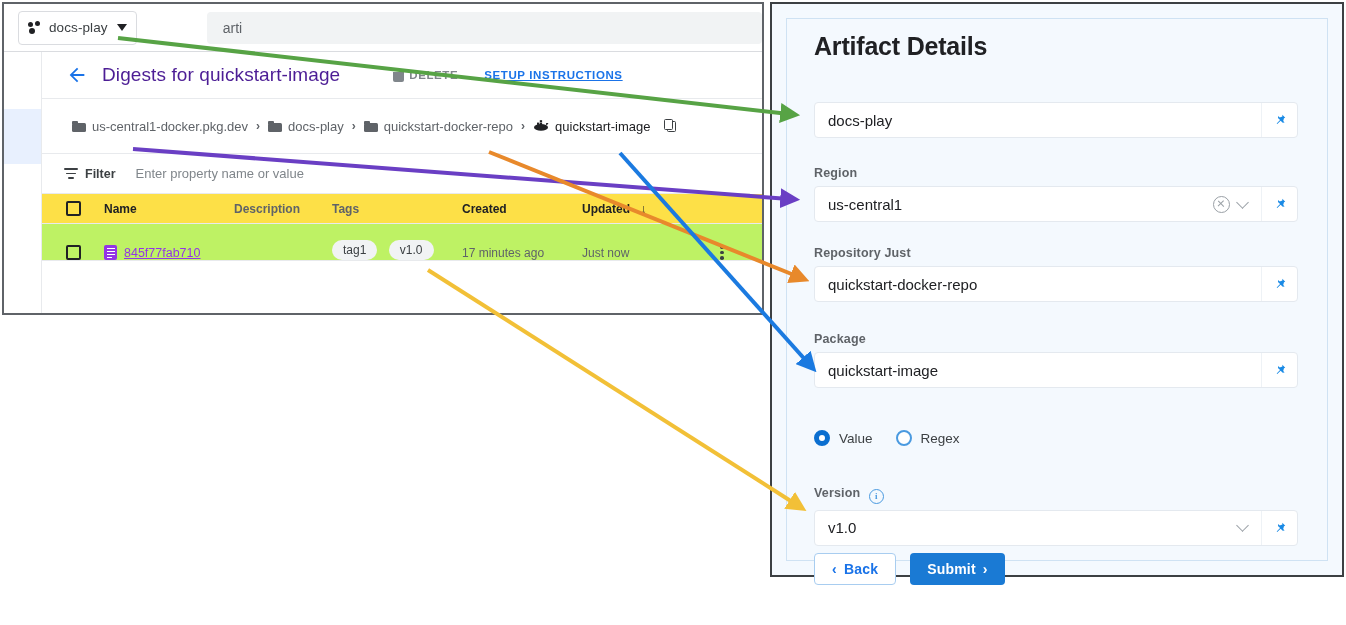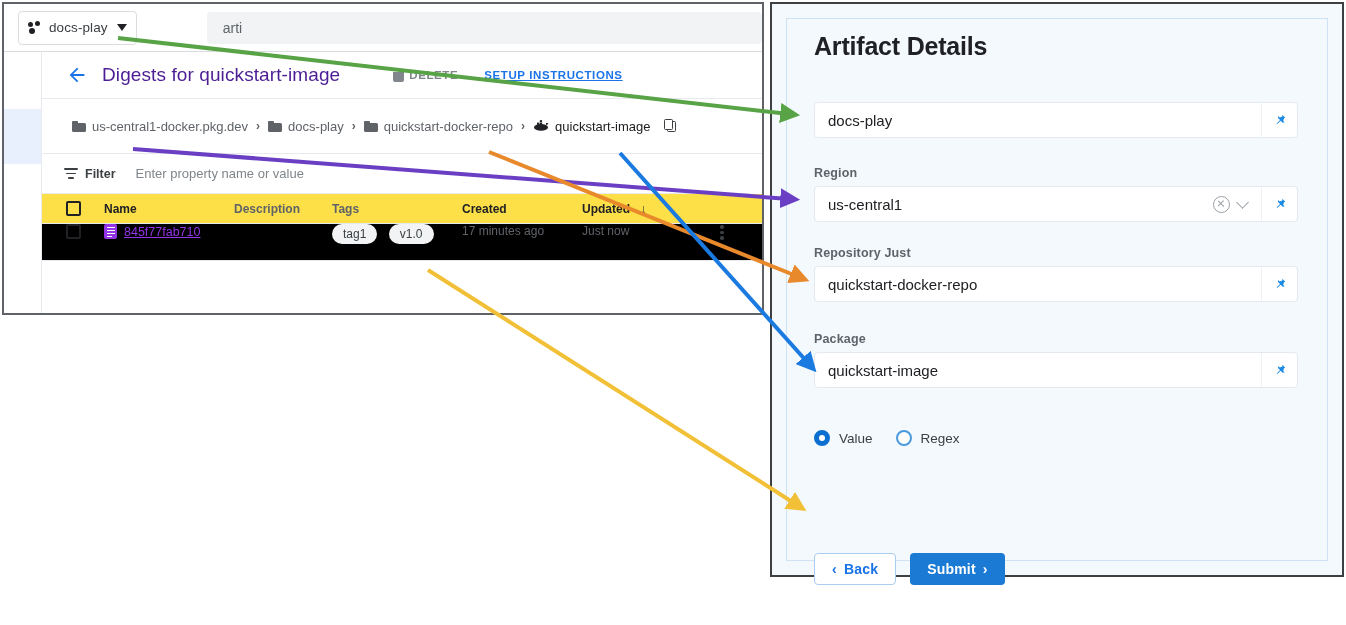--- a/index.html
+++ b/index.html
@@ -98,22 +98,22 @@
   .filt-ico i:nth-child(3){top:9px;width:6px;left:4px;}
   .filt-lbl{font-size:12.5px;color:#3c4043;font-weight:bold;}
   .filt-ph{font-size:13px;color:#80868b;margin-left:13px;}
 
   
   .thead{
     position:absolute;left:38px;top:190px;right:0;height:30px;background:#fde047;
     border-bottom:1px solid #e8eaed;box-sizing:border-box;display:flex;align-items:center;
   }
   .trow{
-    position:absolute;left:38px;top:220px;right:0;height:37px;background:#000000;
-    border-bottom:1px solid #e8eaed;box-sizing:border-box;display:flex;align-items:flex-start;
+    position:absolute;left:38px;top:220px;right:0;height:37px;background:#bef264;
+    border-bottom:1px solid #e8eaed;box-sizing:border-box;display:flex;align-items:flex-end;
   }
   .tfoot{position:absolute;left:38px;top:257px;right:0;bottom:0;background:#fff;}
   .cb{width:15px;height:15px;border:2px solid #202124;border-radius:2px;box-sizing:border-box;}
   .c-chk{width:62px;display:flex;justify-content:center;}
   .c-name{width:130px;}
   .c-desc{width:98px;}
   .c-tags{width:130px;}
   .c-crt{width:120px;}
   .c-upd{width:120px;}
   .c-kebab{width:40px;display:flex;justify-content:center;}
@@ -398,20 +398,35 @@
 
     <div class="fld" style="top:418px;">
       <div class="radio-row">
         <span class="radio on"></span>
         <span class="radio-lbl">Value</span>
         <span class="radio off"></span>
         <span class="radio-lbl">Regex</span>
       </div>
     </div>
 
+    <div class="fld" style="top:482px;">
+      <div class="fld-label">
+        <span>Version</span>
+        <span class="infoico">i</span>
+      </div>
+      <div class="inputbox">
+        <span class="inputval">v1.0</span>
+        <span class="chev"></span>
+        <span class="pinwrap">
+          <svg width="14" height="14" viewBox="0 0 24 24">
+              <path d="M16 3l5 5-2.2 1.1-1.3 4.6 2.4 2.4-3.2.6-3.6-3.6-5.8 5.8-1-1 5.8-5.8L8.5 8.5l.6-3.2 2.4 2.4L16.1 6z" fill="#1a8ae5"></path>
+            </svg>
+        </span>
+      </div>
+    </div>
 
     <div class="btnrow">
       <span class="btn secondary">
         <span>‹</span>
         <span>Back</span>
       </span>
       <span class="btn primary">
         <span>Submit</span>
         <span>›</span>
       </span>

